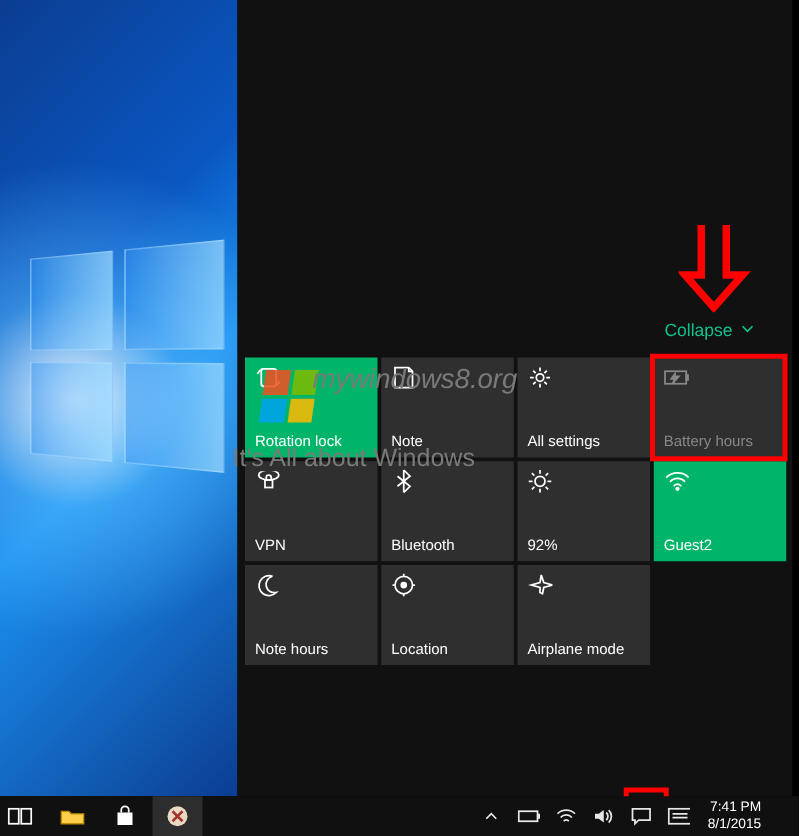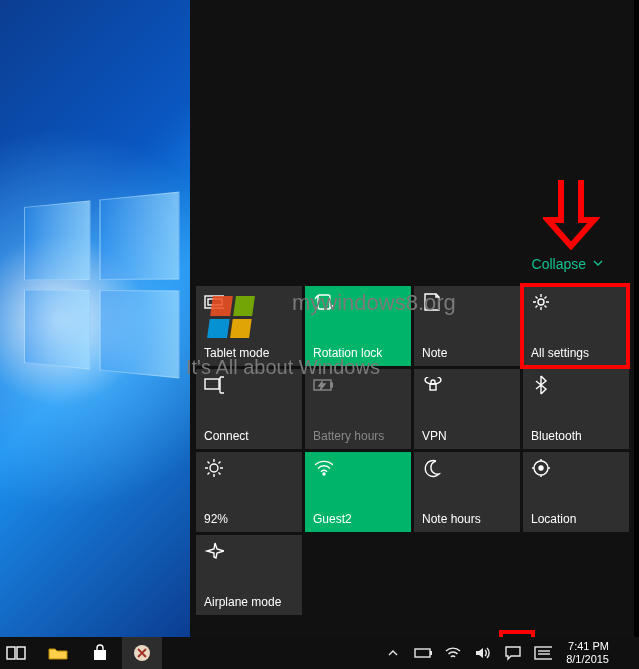--- a/index.html
+++ b/index.html
@@ -115,29 +115,20 @@
   <div class="collapse-row">
     <span>Collapse</span>
     <span class="chev">
       <svg width="12" height="12" viewBox="0 0 12 12">
           <polyline points="2,4 6,8 10,4" class="ic" style="stroke:#11c18f"></polyline>
         </svg>
     </span>
   </div>
 
   <div class="tiles" id="tiles">
-      <div class="tile">
-        <div class="ticon">
-          <svg width="22" height="18">
-            <rect x="1" y="3" width="20" height="12" class="ic"></rect>
-            <rect x="4" y="6" width="14" height="6" class="ic"></rect>
-          </svg>
-        </div>
-        <div>Tablet mode</div>
-      </div>
       <div class="tile green">
         <div class="ticon">
           <svg width="22" height="20">
             <rect x="5" y="3" width="12" height="14" rx="2" class="ic"></rect>
             <path d="M2 7 a9 9 0 0 1 4 -4 M20 13 a9 9 0 0 1 -4 4" class="ic"></path>
           </svg>
         </div>
         <div>Rotation lock</div>
       </div>
       <div class="tile">
@@ -150,29 +141,20 @@
         <div>Note</div>
       </div>
       <div class="tile">
         <div class="ticon">
           <svg width="20" height="20">
             <circle cx="10" cy="10" r="3" class="ic"></circle>
             <path d="M10 2 v3 M10 15 v3 M2 10 h3 M15 10 h3 M4.5 4.5 l2 2 M13.5 13.5 l2 2 M15.5 4.5 l-2 2 M6.5 13.5 l-2 2" class="ic"></path>
           </svg>
         </div>
         <div>All settings</div>
-      </div>
-      <div class="tile">
-        <div class="ticon">
-          <svg width="22" height="18">
-            <rect x="1" y="3" width="14" height="10" class="ic"></rect>
-            <rect x="16" y="1" width="5" height="16" rx="1" class="ic"></rect>
-          </svg>
-        </div>
-        <div>Connect</div>
       </div>
       <div class="tile dim">
         <div class="ticon">
           <svg width="22" height="14">
             <rect x="1" y="2" width="17" height="10" class="ic" style="stroke:#888"></rect>
             <rect x="18" y="5" width="2" height="4" fill="#888"></rect>
             <path d="M9 4 l-3 4 h3 l-2 4 5-6 h-3 z" fill="#888"></path>
           </svg>
         </div>
         <div>Battery hours</div>
@@ -242,21 +224,21 @@
     </div>
 </div>
 
 <div class="wm-logo">
     <div></div>
     <div></div>
     <div></div>
     <div></div>
   </div>
 <div class="watermark">
-  <div style="margin-left:76px;">mywindows8.org</div>
+  <div style="margin-left:34px;font-style:italic;">mywindows8.org</div>
   <div class="wm-line2">It's All about Windows</div>
 </div>
 
 <div class="arrow" style="left:543px; top:180px; width:60px; height:70px;">
   <svg width="60" height="70">
     <polyline points="18,0 18,40 5,40 28,66 51,40 38,40 38,0"></polyline>
   </svg>
 </div>
 <div class="callout" style="left:520px; top:283px; width:110px; height:86px;"></div>
 <div class="callout" style="left:499px; top:630px; width:36px; height:36px;"></div>

